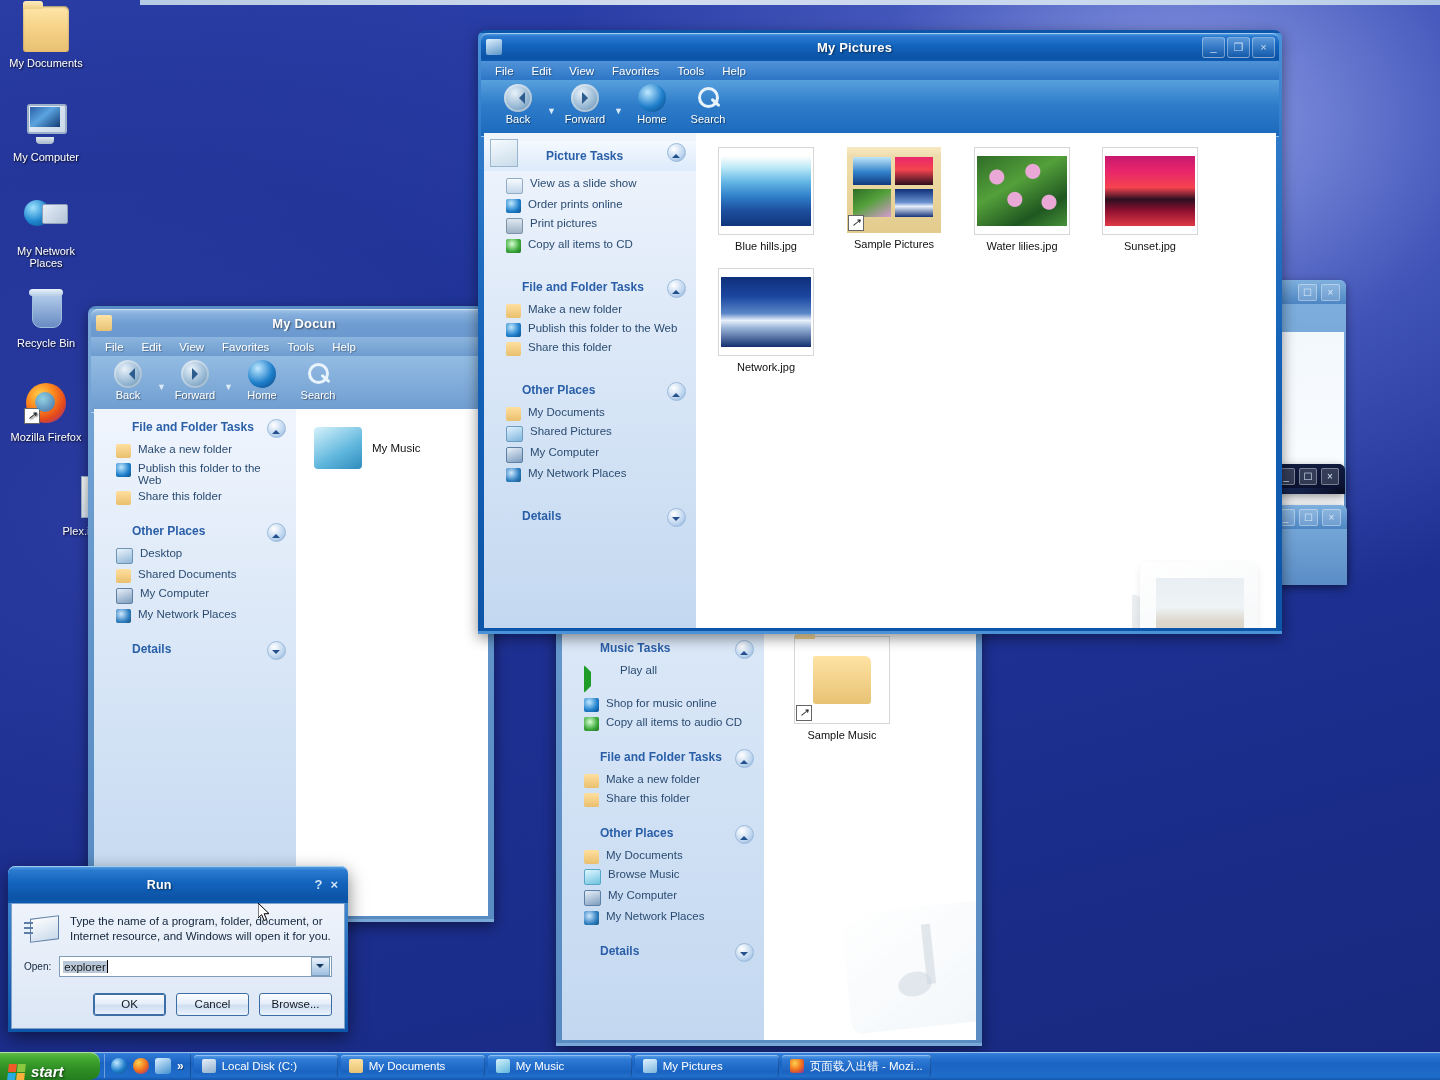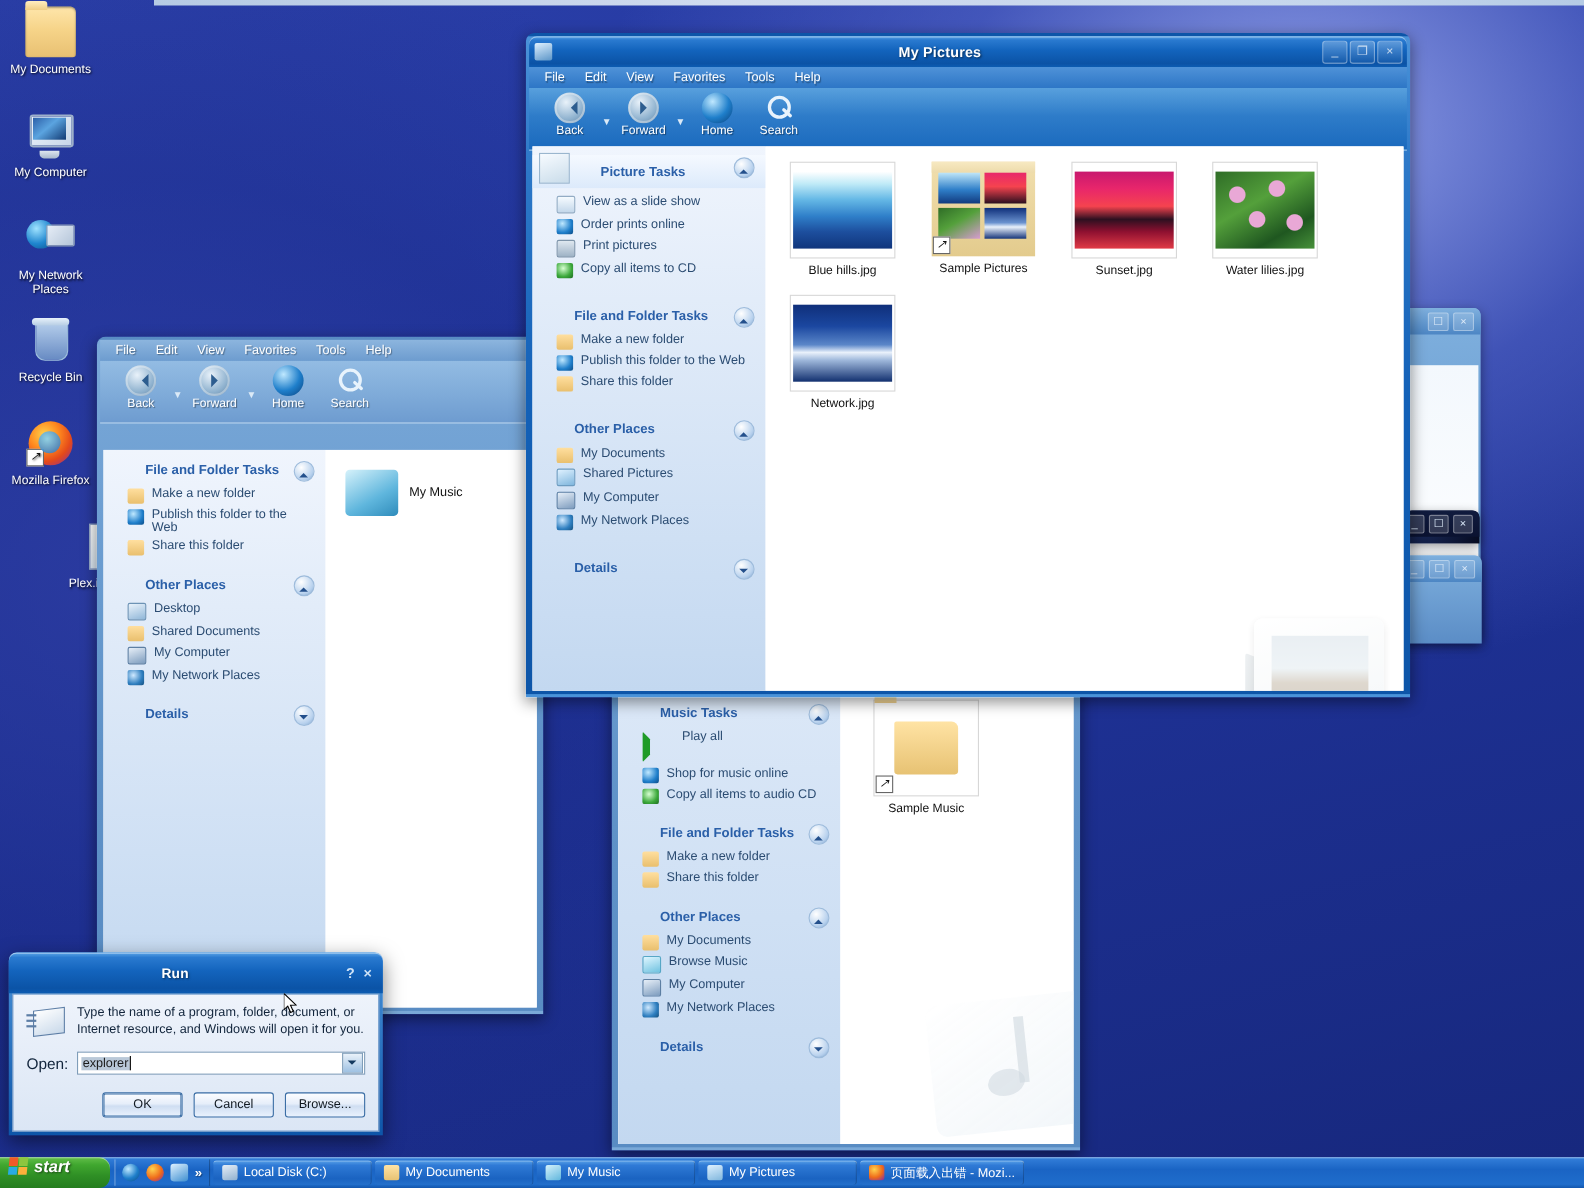--- a/index.html
+++ b/index.html
@@ -184,37 +184,37 @@
   
   #run{position:absolute;left:8px;top:866px;width:340px;border-radius:8px 8px 0 0;
     background:linear-gradient(180deg,#4a93d9,#0d55a8);box-shadow:0 6px 18px rgba(0,0,0,.5);}
   #run .rb{background:linear-gradient(180deg,#eef3fb,#dbe6f5);border:1px solid #7fa2cb;margin:0 3px 3px 3px;padding:10px 12px 12px;}
   .run-desc{display:flex;gap:12px;font-size:11.5px;color:#11243b;line-height:15px;}
   .run-ico{width:34px;height:30px;flex:0 0 auto;position:relative;}
   .run-ico:before{content:"";position:absolute;left:6px;top:3px;width:27px;height:22px;
     background:linear-gradient(160deg,#ffffff,#c9d9ea);border:1px solid #5d7ea6;transform:skewY(-7deg);}
   .run-ico:after{content:"";position:absolute;left:0;top:8px;width:9px;height:2px;background:#5d7ea6;box-shadow:0 5px 0 #5d7ea6,0 10px 0 #5d7ea6;}
   .run-open{display:flex;align-items:center;gap:8px;margin-top:12px;}
-  .run-open label{font-size:14px;color:#11243b;}
+  .run-open label{font-size:10px;color:#11243b;}
   .run-input{flex:1 1 auto;height:19px;border:1px solid #7f9db9;background:#fff;display:flex;align-items:center;}
   .run-input .val{font-size:11.5px;background:#b9c8d8;color:#1a1a1a;padding:0 1px;margin-left:3px;}
   .run-input .caret{width:1px;height:13px;background:#000;}
   .run-drop{width:17px;height:17px;margin:0 1px 0 auto;border:1px solid #7f9db9;
     background:linear-gradient(180deg,#eaf2fa,#9dc0e2);position:relative;}
   .run-drop:after{content:"";position:absolute;left:4px;top:6px;border:4px solid transparent;border-top-color:#14395f;}
   .run-btns{display:flex;gap:10px;justify-content:flex-end;margin-top:16px;}
   .xpbtn{width:71px;height:21px;font-size:11.5px;color:#101820;border:1px solid #3b6ea5;border-radius:3px;
     background:linear-gradient(180deg,#fcfdff 0%,#e6eefa 45%,#cfdef2 55%,#eaf2fd 100%);
     text-align:center;line-height:20px;}
   .xpbtn.def{box-shadow:0 0 0 1px #3b6ea5 inset;}
   
   #taskbar{position:absolute;left:0;bottom:0;width:1440px;height:28px;display:flex;align-items:center;
     background:linear-gradient(180deg,#3f8ae0 0%,#2f7ad6 8%,#1a64c4 40%,#1f6dcb 88%,#1356ad 100%);
     box-shadow:inset 0 1px 0 rgba(255,255,255,.45);}
-  #startbtn{width:92px;height:28px;display:flex;align-items:flex-start;gap:6px;padding-left:8px;
+  #startbtn{width:92px;height:28px;display:flex;align-items:flex-end;gap:6px;padding-left:8px;
     border-radius:0 10px 10px 0;
     background:linear-gradient(180deg,#63bf4a 0%,#40a72f 25%,#2f8f25 60%,#247d1e 100%);
     box-shadow:inset 0 1px 0 rgba(255,255,255,.5);}
   #startbtn .flag{width:17px;height:16px;display:grid;grid-template-columns:1fr 1fr;grid-template-rows:1fr 1fr;gap:1px;transform:skewX(-6deg);}
   #startbtn .flag i{display:block;}
   #startbtn .f1{background:#f05a28;} #startbtn .f2{background:#8dc63f;}
   #startbtn .f3{background:#29abe2;} #startbtn .f4{background:#fbb03b;}
   #startbtn .slbl{color:#fff;font-style:italic;font-weight:bold;font-size:15px;text-shadow:1px 1px 2px rgba(0,0,0,.55);}
   .ql{display:flex;align-items:center;gap:6px;padding:0 6px;margin-left:4px;
     border-left:1px solid rgba(255,255,255,.35);border-right:1px solid rgba(0,0,0,.25);height:24px;}
@@ -296,20 +296,24 @@
 </div>
 <div class="bgwin" style="left:1275px;top:505px;width:72px;height:80px;background:linear-gradient(180deg,#7fb0de,#5b8dc6);">
   <div class="bar bar-blue">
     <div class="bgb">_</div>
     <div class="bgb">☐</div>
     <div class="bgb">×</div>
   </div>
 </div>
 
 <div class="win inactive" style="left:88px;top:306px;width:400px;height:610px;">
+  <div class="titlebar inact">
+    <span class="tb-icon" style="background:linear-gradient(180deg,#ffe3a4,#e7c273);"></span>
+    <span class="tb-title">My Docun</span>
+  </div>
   <div class="menubar inact">
     <span>File</span>
     <span>Edit</span>
     <span>View</span>
     <span>Favorites</span>
     <span>Tools</span>
     <span>Help</span>
   </div>
   <div class="toolbar inact">
     <div class="tbtn">
@@ -582,29 +586,29 @@
                 <i class="fp fp2"></i>
                 <i class="fp fp3"></i>
                 <i class="fp fp4"></i>
               <i class="shortcut-badge">↗</i>
             </div>
           </div>
           <div class="lbl">Sample Pictures</div>
         </div>
         <div class="thumb">
           <div class="box">
+              <div class="img im-lilies"></div>
+            </div>
+          <div class="lbl">Water lilies.jpg</div>
+        </div>
+        <div class="thumb">
+          <div class="box">
               <div class="img im-sunset"></div>
             </div>
           <div class="lbl">Sunset.jpg</div>
-        </div>
-        <div class="thumb">
-          <div class="box">
-              <div class="img im-lilies"></div>
-            </div>
-          <div class="lbl">Water lilies.jpg</div>
         </div>
         <div style="flex-basis:100%;height:0;"></div>
         <div class="thumb">
           <div class="box">
               <div class="img im-winter"></div>
             </div>
           <div class="lbl">Network.jpg</div>
         </div>
       </div>
       <div class="wm frame-wm" style="right:10px;bottom:-60px;">

